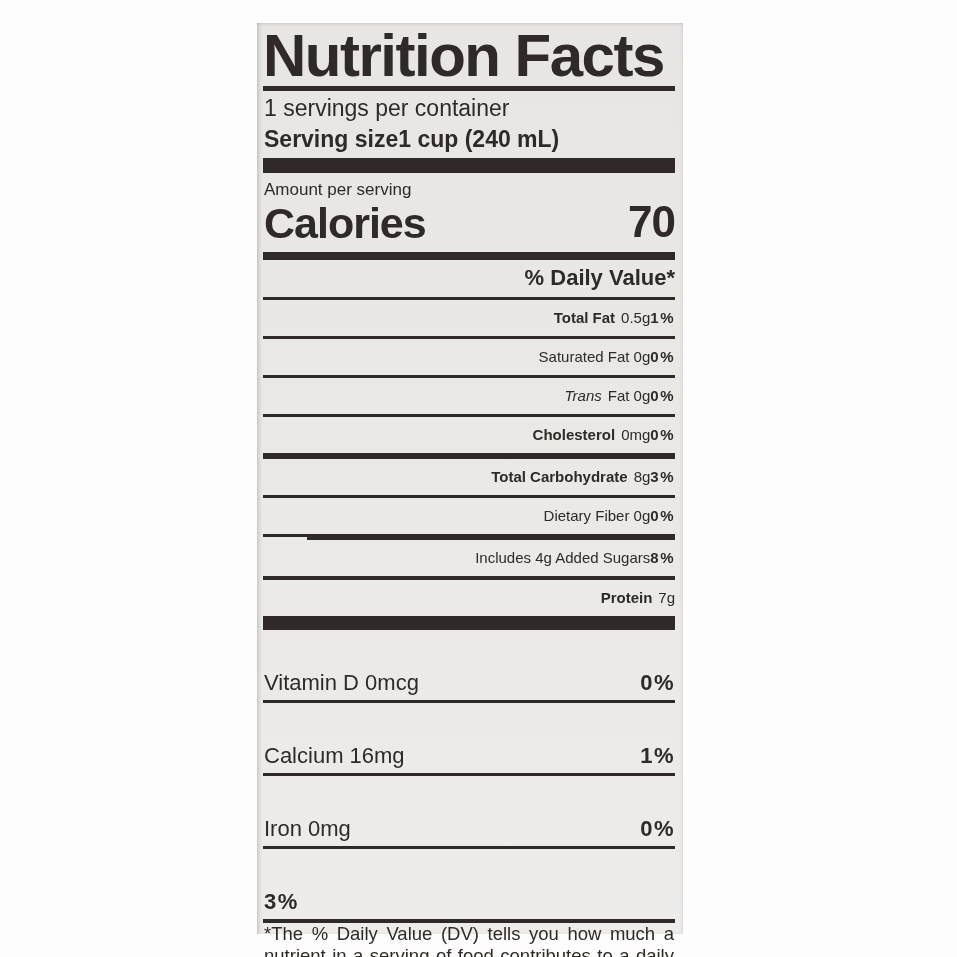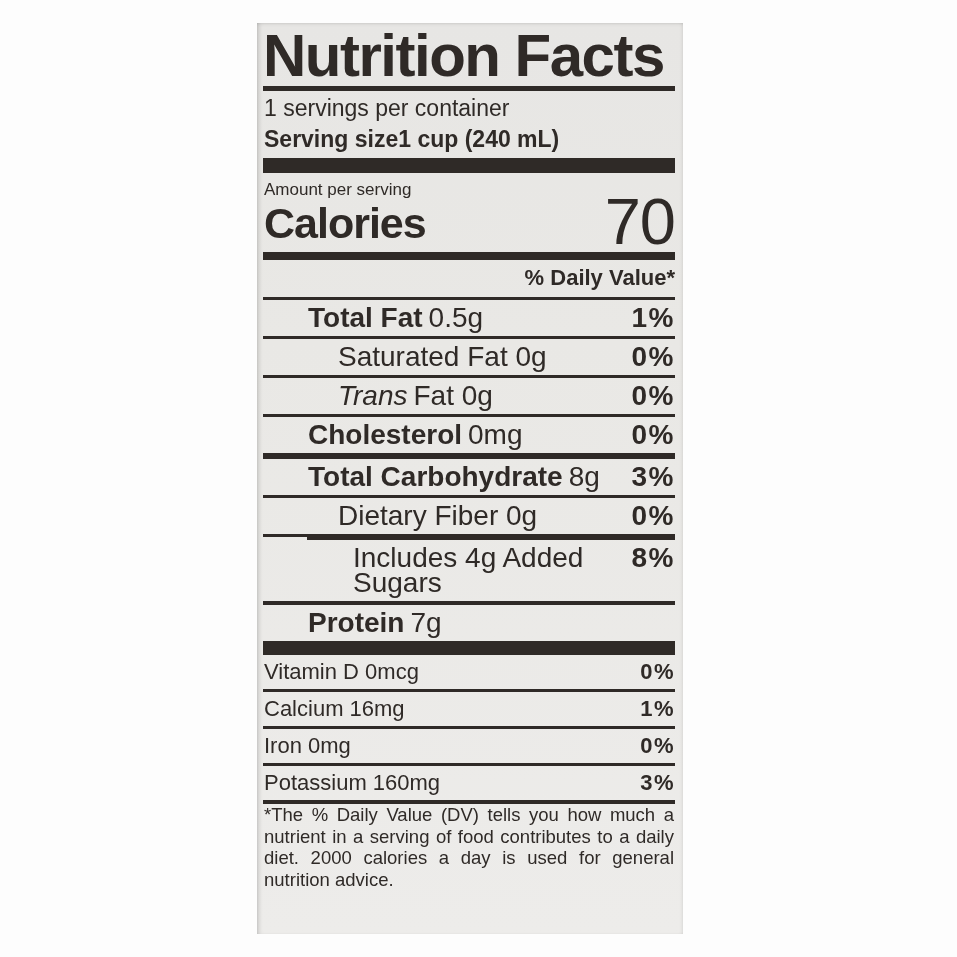--- a/index.html
+++ b/index.html
@@ -55,46 +55,46 @@
   .amount{
     font-size:17px;font-weight:normal;
     margin-top:7px;padding-left:1px;
   }
   .calories-row{
     display:flex;justify-content:space-between;align-items:flex-end;
     padding:0 0 4px 1px;
     margin-top:-2px;
   }
   .calories-word{font-size:43px;font-weight:bold;letter-spacing:-1px;line-height:46px;}
-  .calories-num{font-size:65px;font-weight:normal;line-height:48px;letter-spacing:-1px;}
+  .calories-num{font-size:44px;font-weight:bold;line-height:48px;letter-spacing:-1px;}
   .cal-bar{margin-top:2px;}
   .dv-header{
     text-align:right;font-weight:bold;font-size:22px;
     padding:5px 0 6px;
   }
   .row{
-    display:flex;justify-content:space-between;align-items:baseline;
-    font-size:28px;line-height:25px;
+    display:flex;justify-content:flex-end;align-items:baseline;
+    font-size:15px;line-height:25px;
     padding:5px 0 6px;
-    margin-left:44px;
   }
   .row .name{padding-left:1px;}
   .indent1 .name{padding-left:31px;}
   .indent2 .name{padding-left:46px;}
   .seg-bold{font-weight:bold;}
   .seg-bold:empty{display:none;}
   .seg-italic{font-style:italic;}
   .seg-italic:empty{display:none;}
   .seg-bold:not(:empty){margin-right:6px;}
   .seg-italic:not(:empty){margin-right:6px;}
   .pct{font-weight:bold;letter-spacing:1.5px;white-space:nowrap;}
   .micro-row{
     display:flex;justify-content:space-between;align-items:baseline;
     font-size:22px;line-height:25px;
     padding:4px 0 5px 1px;
+    margin-top:36px;
   }
   .footnote{
     font-size:18.5px;
     line-height:21.5px;
     text-align:justify;
     padding:0 1px;
   }
 </style>
 </head>
 <body>
@@ -190,20 +190,19 @@
   </div>
   <div class="rule"></div>
 
   <div class="micro-row">
     <span>Iron 0mg</span>
     <span class="pct">0%</span>
   </div>
   <div class="rule"></div>
 
   <div class="micro-row">
-    <span>Potassium 160mg</span>
     <span class="pct">3%</span>
   </div>
   <div class="rule-med" style="height:4px;"></div>
 
   <div class="footnote">*The % Daily Value (DV) tells you how much a nutrient in a serving of food contributes to a daily diet. 2000 calories a day is used for general nutrition advice.</div>
 
 </div>
 
 </body></html>

